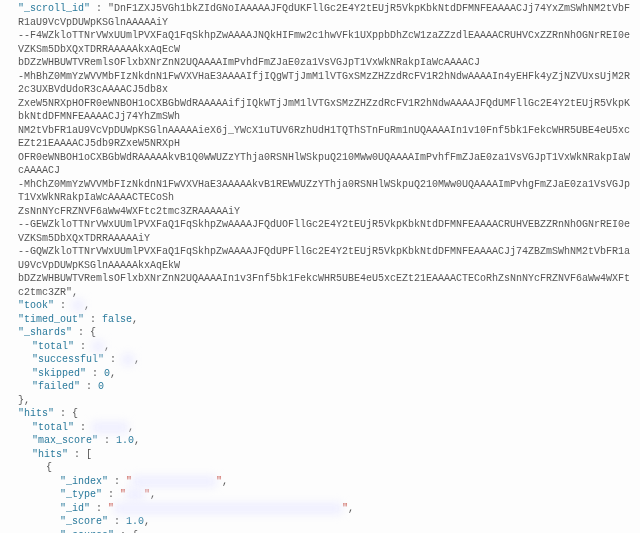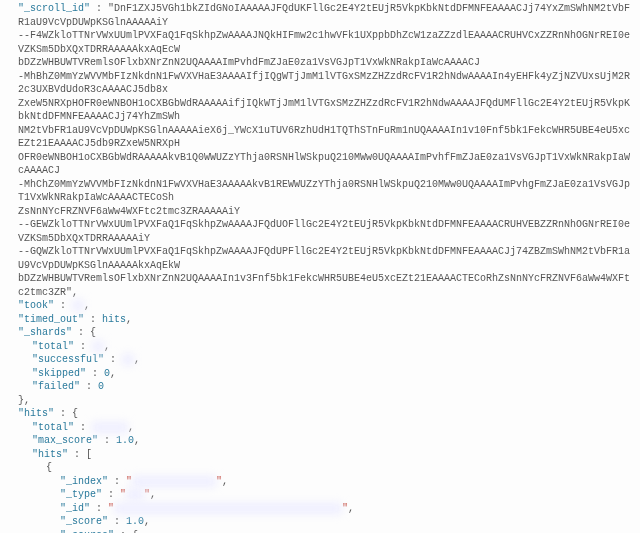--- a/index.html
+++ b/index.html
@@ -39,21 +39,21 @@
 <div class="line ind1 scroll-block">NM2tVbFR1aU9VcVpDUWpKSGlnAAAAAieX6j_YWcX1uTUV6RzhUdH1TQThSTnFuRm1nUQAAAAIn1v10Fnf5bk1FekcWHR5UBE4eU5xcEZt21EAAAACJ5db9RZxeW5NRXpH</div>
 <div class="line ind1 scroll-block">OFR0eWNBOH1oCXBGbWdRAAAAAkvB1Q0WWUZzYThja0RSNHlWSkpuQ210MWw0UQAAAAImPvhfFmZJaE0za1VsVGJpT1VxWkNRakpIaWcAAAACJ</div>
 <div class="line ind1 scroll-block">-MhChZ0MmYzWVVMbFIzNkdnN1FwVXVHaE3AAAAAkvB1REWWUZzYThja0RSNHlWSkpuQ210MWw0UQAAAAImPvhgFmZJaE0za1VsVGJpT1VxWkNRakpIaWcAAAACTECoSh</div>
 <div class="line ind1 scroll-block">ZsNnNYcFRZNVF6aWw4WXFtc2tmc3ZRAAAAAiY</div>
 <div class="line ind1 scroll-block">--GEWZkloTTNrVWxUUmlPVXFaQ1FqSkhpZwAAAAJFQdUOFllGc2E4Y2tEUjR5VkpKbkNtdDFMNFEAAAACRUHVEBZZRnNhOGNrREI0eVZKSm5DbXQxTDRRAAAAAiY</div>
 <div class="line ind1 scroll-block">--GQWZkloTTNrVWxUUmlPVXFaQ1FqSkhpZwAAAAJFQdUPFllGc2E4Y2tEUjR5VkpKbkNtdDFMNFEAAAACJj74ZBZmSWhNM2tVbFR1aU9VcVpDUWpKSGlnAAAAAkxAqEkW</div>
 <div class="line ind1 scroll-block">bDZzWHBUWTVRemlsOFlxbXNrZnN2UQAAAAIn1v3Fnf5bk1FekcWHR5UBE4eU5xcEZt21EAAAACTECoRhZsNnNYcFRZNVF6aWw4WXFtc2tmc3ZR",</div>
 
 <div class="line ind1"><span class="key">"took"</span><span class="punc"> : </span><span class="red">00</span><span class="punc">,</span></div>
 
-<div class="line ind1"><span class="key">"timed_out"</span><span class="punc"> : </span><span class="bool">hits</span><span class="punc">,</span></div>
+<div class="line ind1"><span class="key">"timed_out"</span><span class="punc"> : </span><span class="bool">false</span><span class="punc">,</span></div>
 
 <div class="line ind1"><span class="key">"_shards"</span><span class="punc"> : {</span></div>
 <div class="line ind2"><span class="key">"total"</span><span class="punc"> : </span><span class="red">00</span><span class="punc">,</span></div>
 <div class="line ind2"><span class="key">"successful"</span><span class="punc"> : </span><span class="red">00</span><span class="punc">,</span></div>
 <div class="line ind2"><span class="key">"skipped"</span><span class="punc"> : </span><span class="num">0</span><span class="punc">,</span></div>
 <div class="line ind2"><span class="key">"failed"</span><span class="punc"> : </span><span class="num">0</span></div>
 <div class="line ind1 punc">},</div>
 
 <div class="line ind1"><span class="key">"hits"</span><span class="punc"> : {</span></div>
 <div class="line ind2"><span class="key">"total"</span><span class="punc"> : </span><span class="red">000000</span><span class="punc">,</span></div>

